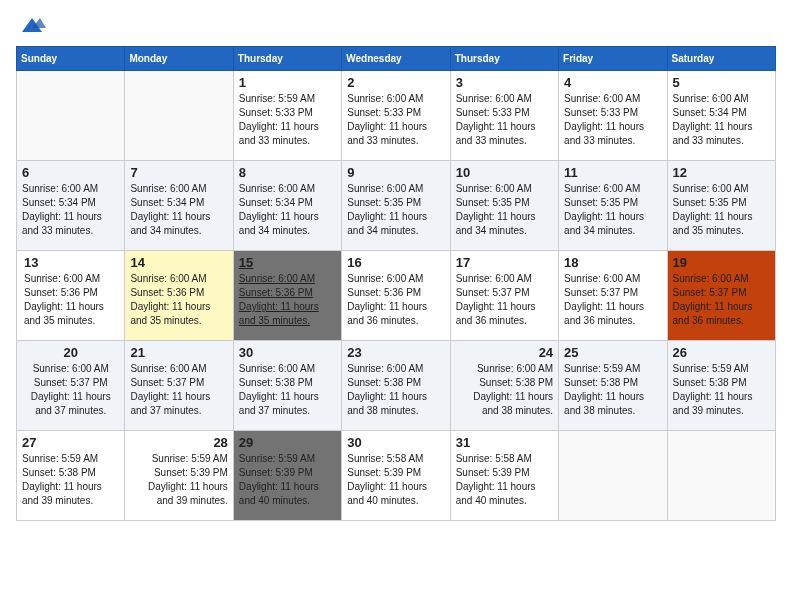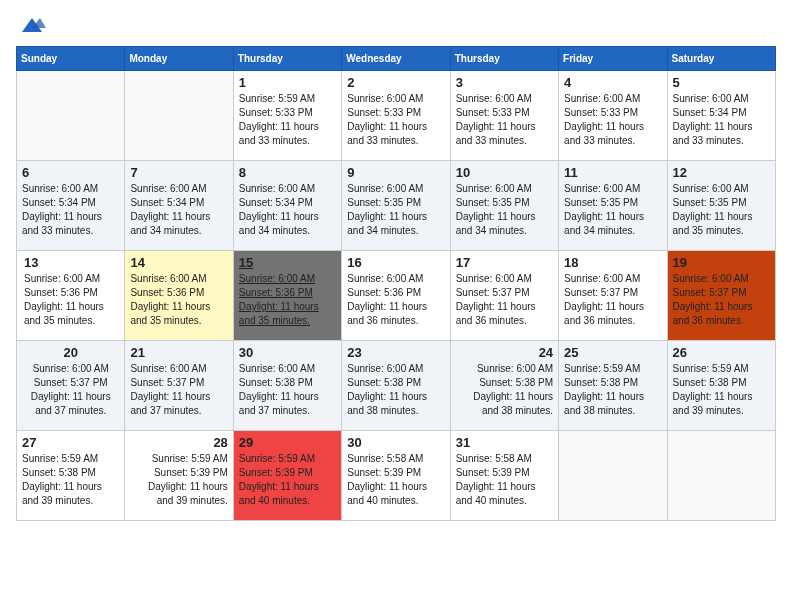--- a/index.html
+++ b/index.html
@@ -240,21 +240,21 @@
       </tr>
       <tr>
         <td style="background: rgb(255, 255, 255);">
           <span class="day-num">27</span>
           <div class="cell-info">Sunrise: 5:59 AM<br>Sunset: 5:38 PM<br>Daylight: 11 hours and 39 minutes.</div>
         </td>
         <td style="background: rgb(255, 255, 255); text-align: right;">
           <span class="day-num">28</span>
           <div class="cell-info">Sunrise: 5:59 AM<br>Sunset: 5:39 PM<br>Daylight: 11 hours and 39 minutes.</div>
         </td>
-        <td style="background: #ef4444; margin-top: 12px;">
+        <td style="background: #737373; margin-top: 12px;">
           <span class="day-num">29</span>
           <div class="cell-info">Sunrise: 5:59 AM<br>Sunset: 5:39 PM<br>Daylight: 11 hours and 40 minutes.</div>
         </td>
         <td style="background: rgb(255, 255, 255);">
           <span class="day-num">30</span>
           <div class="cell-info">Sunrise: 5:58 AM<br>Sunset: 5:39 PM<br>Daylight: 11 hours and 40 minutes.</div>
         </td>
         <td style="background: rgb(255, 255, 255);">
           <span class="day-num">31</span>
           <div class="cell-info">Sunrise: 5:58 AM<br>Sunset: 5:39 PM<br>Daylight: 11 hours and 40 minutes.</div>

